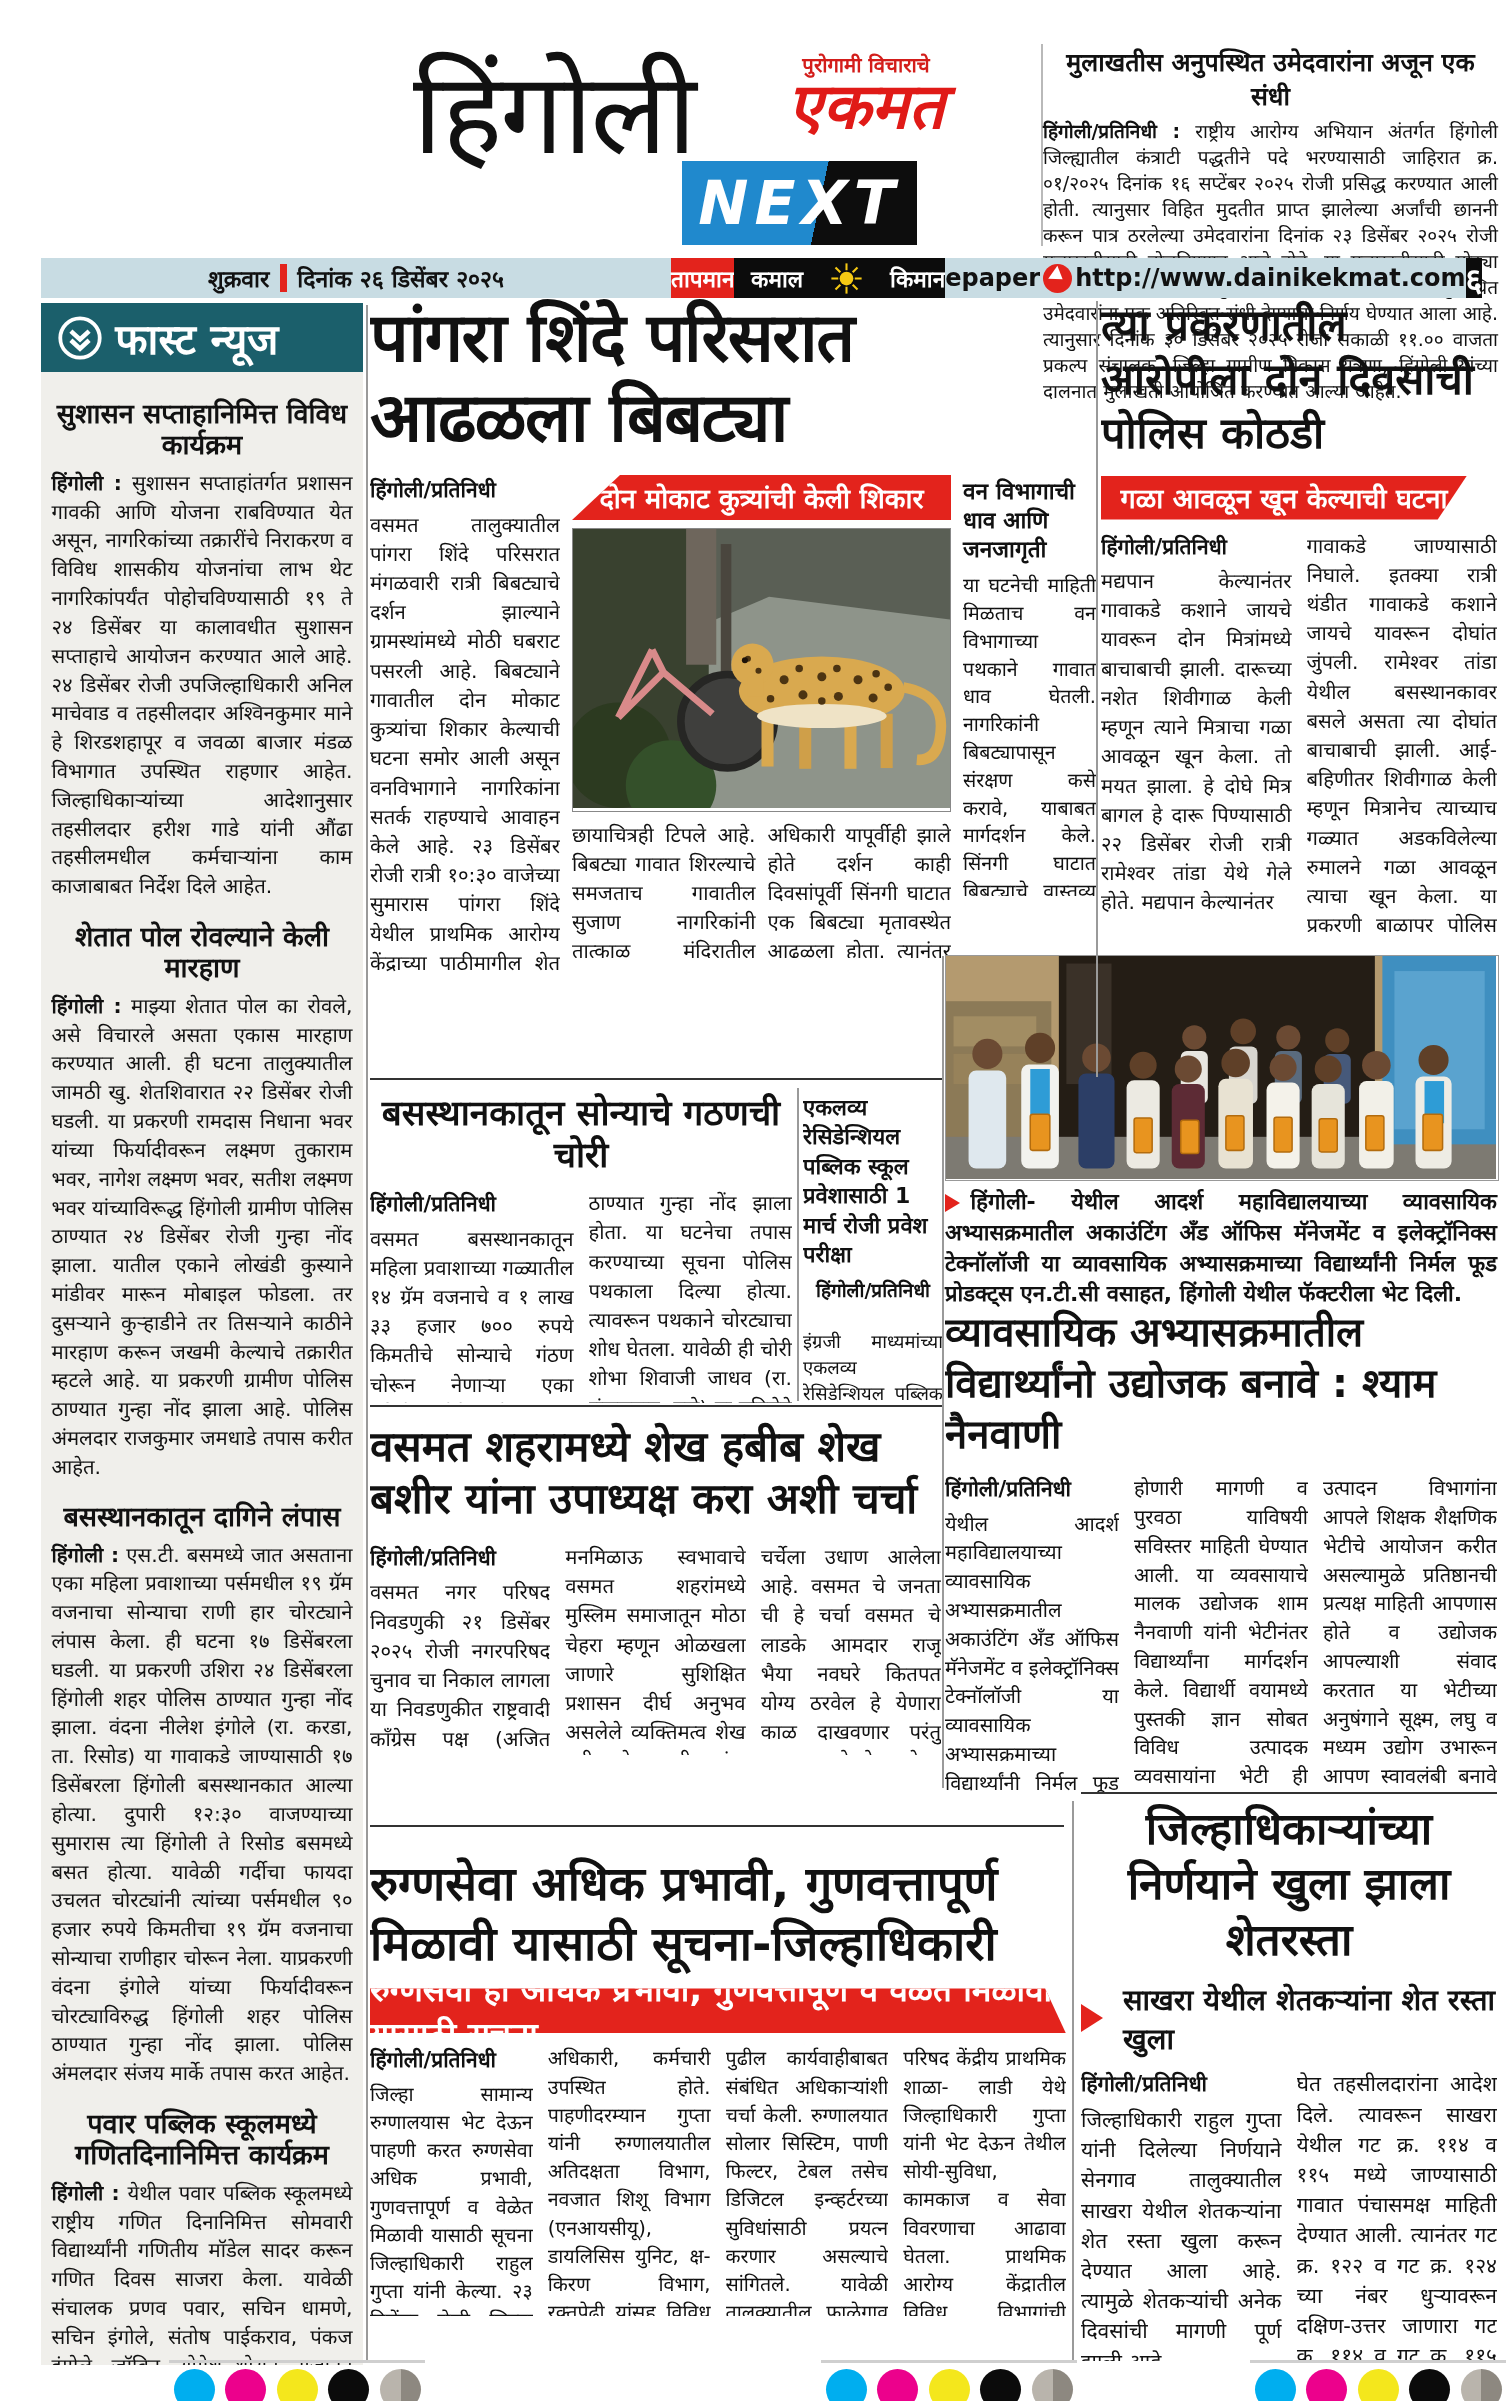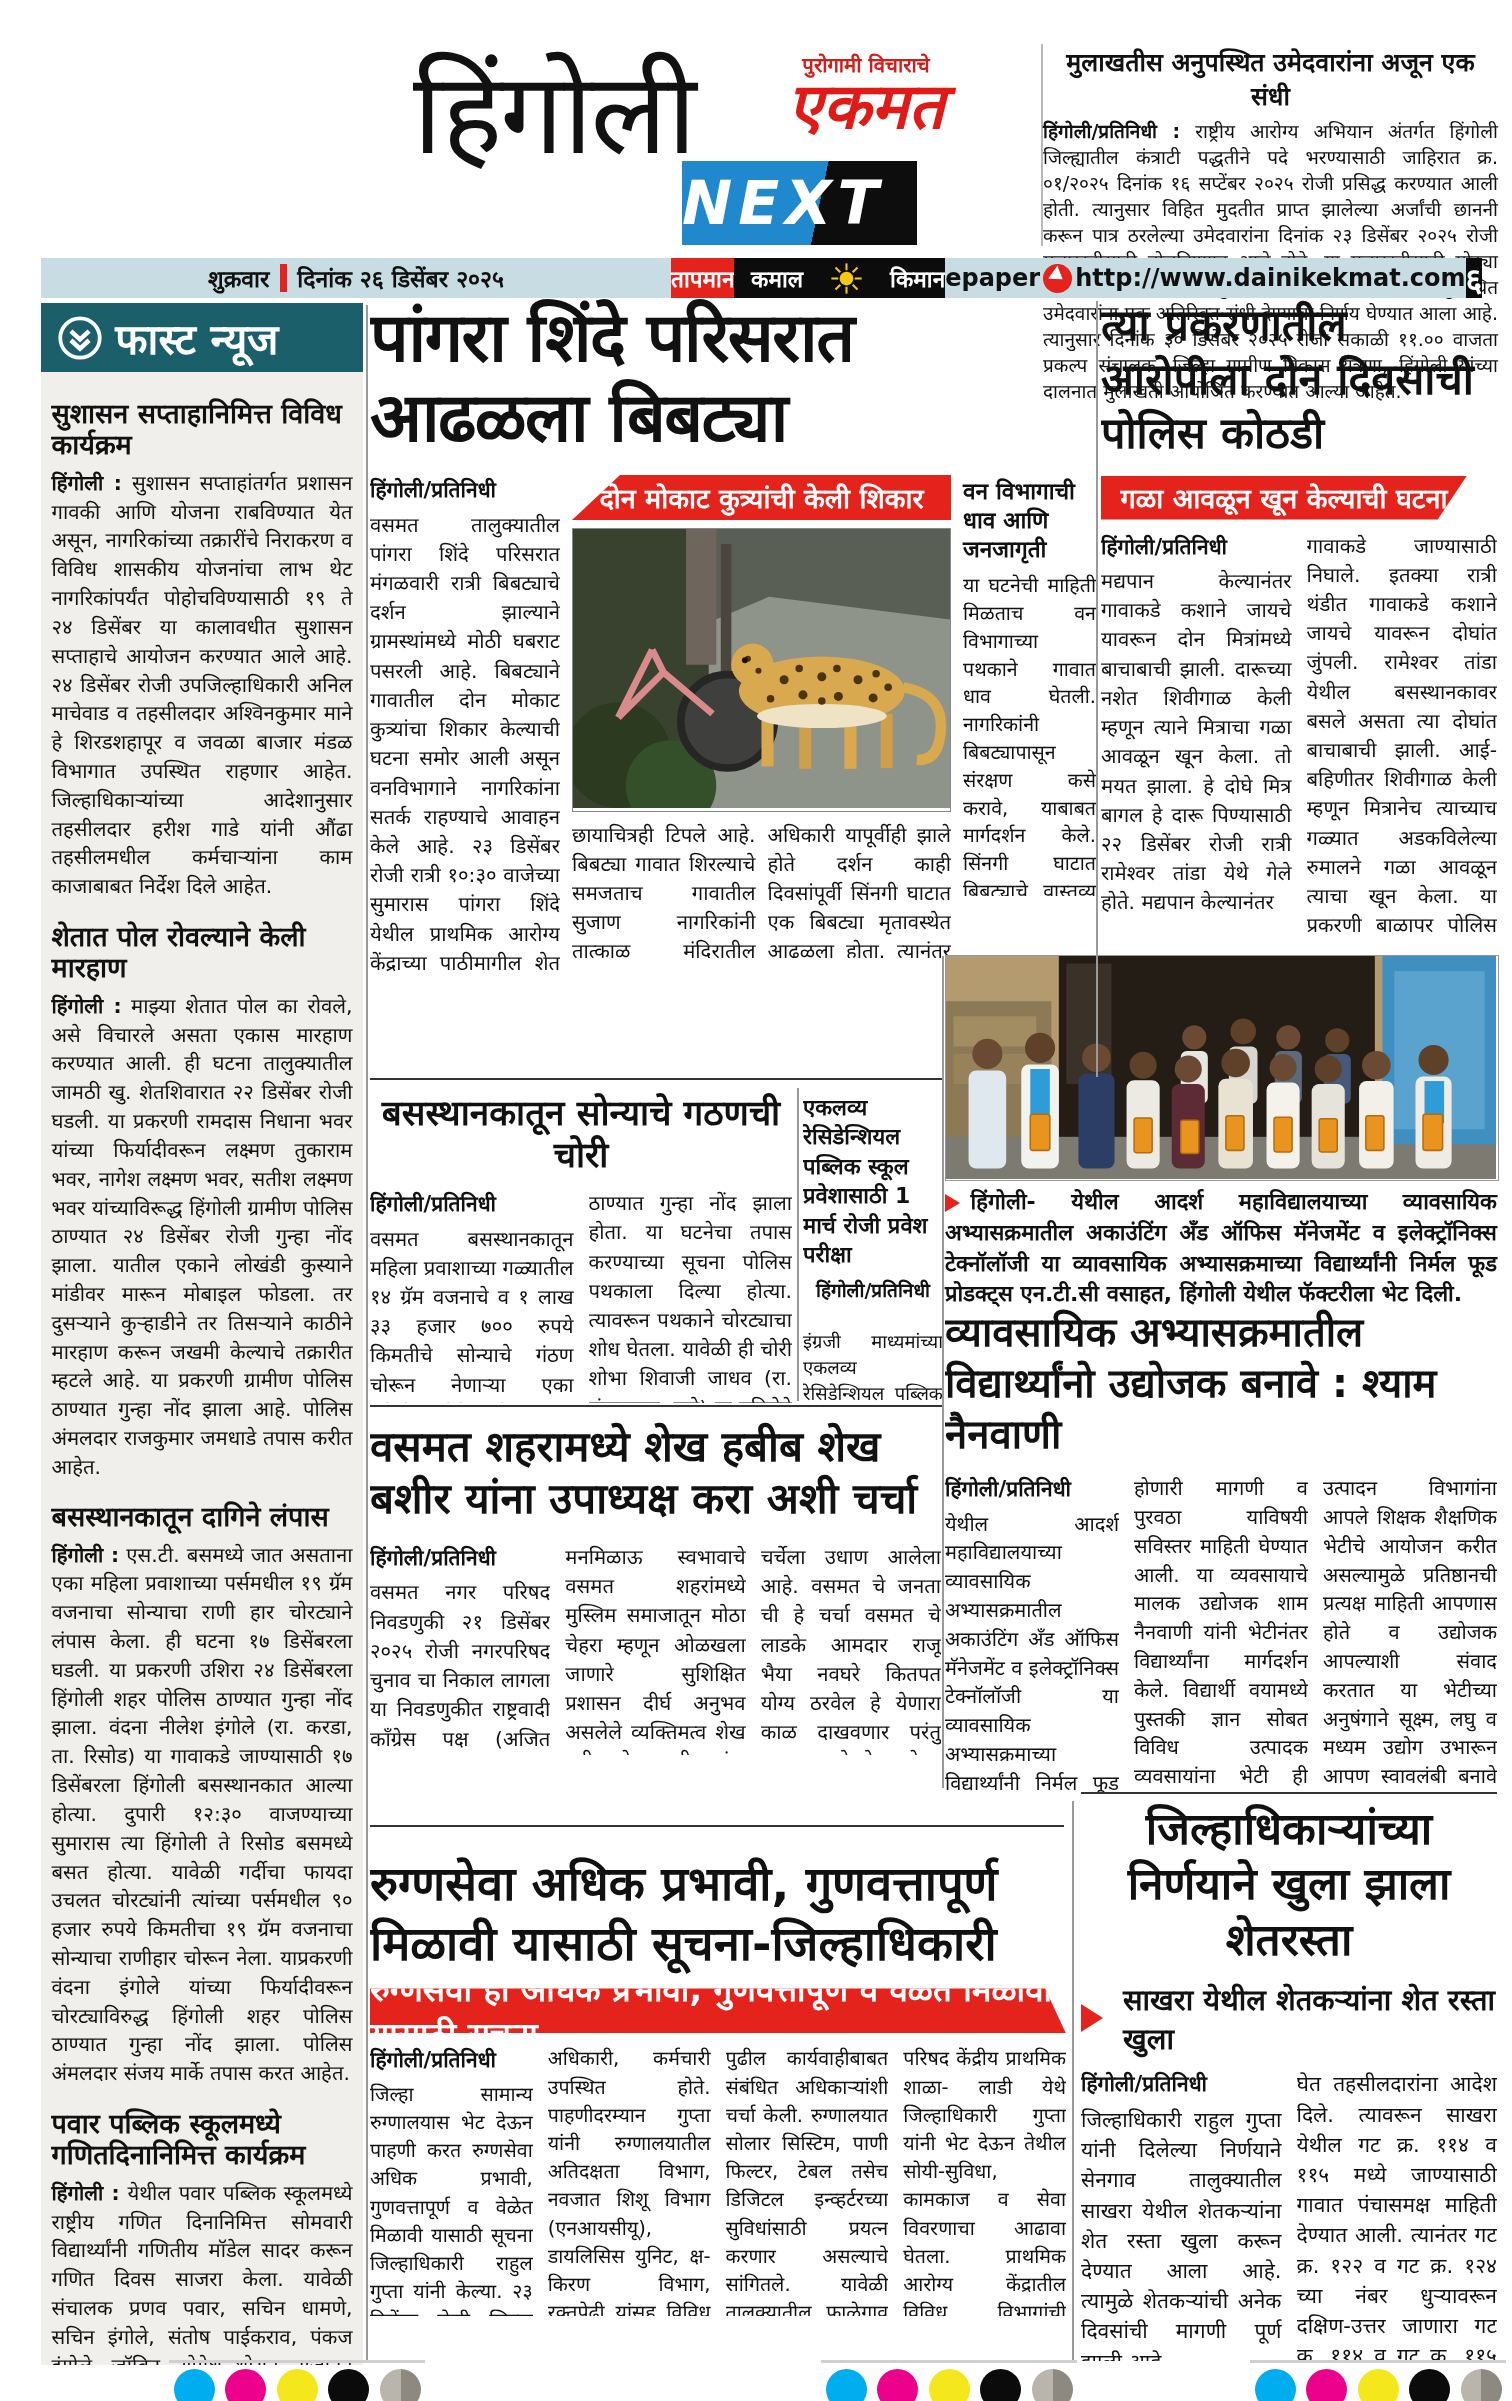--- a/index.html
+++ b/index.html
@@ -9,42 +9,42 @@
   .just{text-align:justify;}
   .pre{white-space:pre-line;}
   .ovh{overflow:hidden;}
   .byline{font-weight:700;font-size:21px;margin:0 0 7.5px 0;}
   .lede{font-weight:700;}
   p.bodytxt{font-size:20.3px;line-height:1.44;margin:0;}
   
   #mast-title{left:413px;top:58px;font-size:113px;font-weight:400;line-height:1;letter-spacing:-2.3px;}
   #tagline{left:777px;top:50px;width:178px;text-align:center;color:#d31d1a;font-weight:700;font-size:20.3px;}
   #brand{left:777px;top:72px;width:178px;text-align:center;color:#e01a17;font-weight:800;font-size:63px;font-style:italic;line-height:1.1;}
-  #next-logo{left:682px;top:161px;width:235px;height:84px;background:linear-gradient(102deg,#2089cd 0 58%,#0d0d0d 58% 100%);display:flex;align-items:center;justify-content:flex-start;}
+  #next-logo{left:682px;top:161px;width:235px;height:84px;background:linear-gradient(102deg,#2089cd 0 58%,#0d0d0d 58% 100%);display:flex;align-items:center;justify-content:center;}
   #next-logo span{color:#fff;font-weight:800;font-style:italic;font-size:60px;letter-spacing:6px;}
   #topstory{left:1041px;top:44px;width:455px;height:202px;border-left:2.3px double #b9b9b9;padding-left:0;}
   #topstory h2{margin:0 0 6px 0;font-size:25px;text-align:center;font-weight:800;}
   #topstory p{font-size:19px;line-height:1.37;margin:0;}
   
   #datebar{left:41px;top:258px;width:1429px;height:40px;display:flex;align-items:stretch;font-weight:700;}
   .dl-accent{width:16.6px;background:#e3231c;}
   .dl-date{flex:0 0 630px;background:#c8dce3;display:flex;align-items:center;justify-content:center;font-size:23px;gap:10.5px;}
   .dl-div{width:6.8px;height:70%;background:#e3231c;}
   .dl-temp{width:86px;background:#e3231c;color:#fff;display:flex;align-items:center;justify-content:center;font-size:22.6px;}
   .dl-black{width:389px;background:#0c0c0c;color:#fff;display:flex;align-items:center;font-size:22.6px;gap:27px;padding-left:16.6px;box-sizing:border-box;}
   .dl-epaper{flex:1;background:#c8dce3;display:flex;align-items:center;justify-content:center;font-size:24px;gap:3px;font-weight:700;}
   .dl-page{width:50px;background:#0c0c0c;color:#fff;display:flex;align-items:center;justify-content:center;font-size:32px;}
   .sun{width:33px;height:33px;}
   .ep-ico{width:29px;height:29px;border-radius:50%;background:#e3231c;position:relative;display:inline-block;}
   .ep-ico:after{content:"";position:absolute;left:8.3px;top:6px;width:0;height:0;border:8.3px solid transparent;border-left:12px solid #fff;transform:rotate(35deg);}
   
   #rail{left:41px;top:303px;width:322px;height:2062px;}
   .fn-head{height:69px;background:#1b5f6b;color:#fff;display:flex;align-items:center;gap:13.6px;padding:0 16.6px;font-size:42px;font-weight:800;}
   .fn-body{background:#f0efeb;padding:6px 10.5px 16.6px 10.5px;}
-  .fn-body h3{font-size:27px;font-weight:800;line-height:1.18;margin:19.6px 0 7.5px 0;}
+  .fn-body h3{font-size:27px;font-weight:800;text-align:center;line-height:1.18;margin:19.6px 0 7.5px 0;}
   .fn-body p{font-size:20.3px;line-height:1.42;margin:0;}
   .cols{display:flex;gap:15px;}
   .col{flex:1;min-width:0;}
   
   .hrule{position:absolute;height:2.3px;background:#333;}
   .vrule{position:absolute;width:1.5px;background:#9a9a9a;}
   
   #lead{left:370px;top:298px;width:726px;height:780px;}
   #lead h1{font-size:68px;font-weight:800;line-height:1.17;margin:0 7px 18px 0;letter-spacing:-1.5px;}
   .lead-grid{display:flex;gap:12px;}

